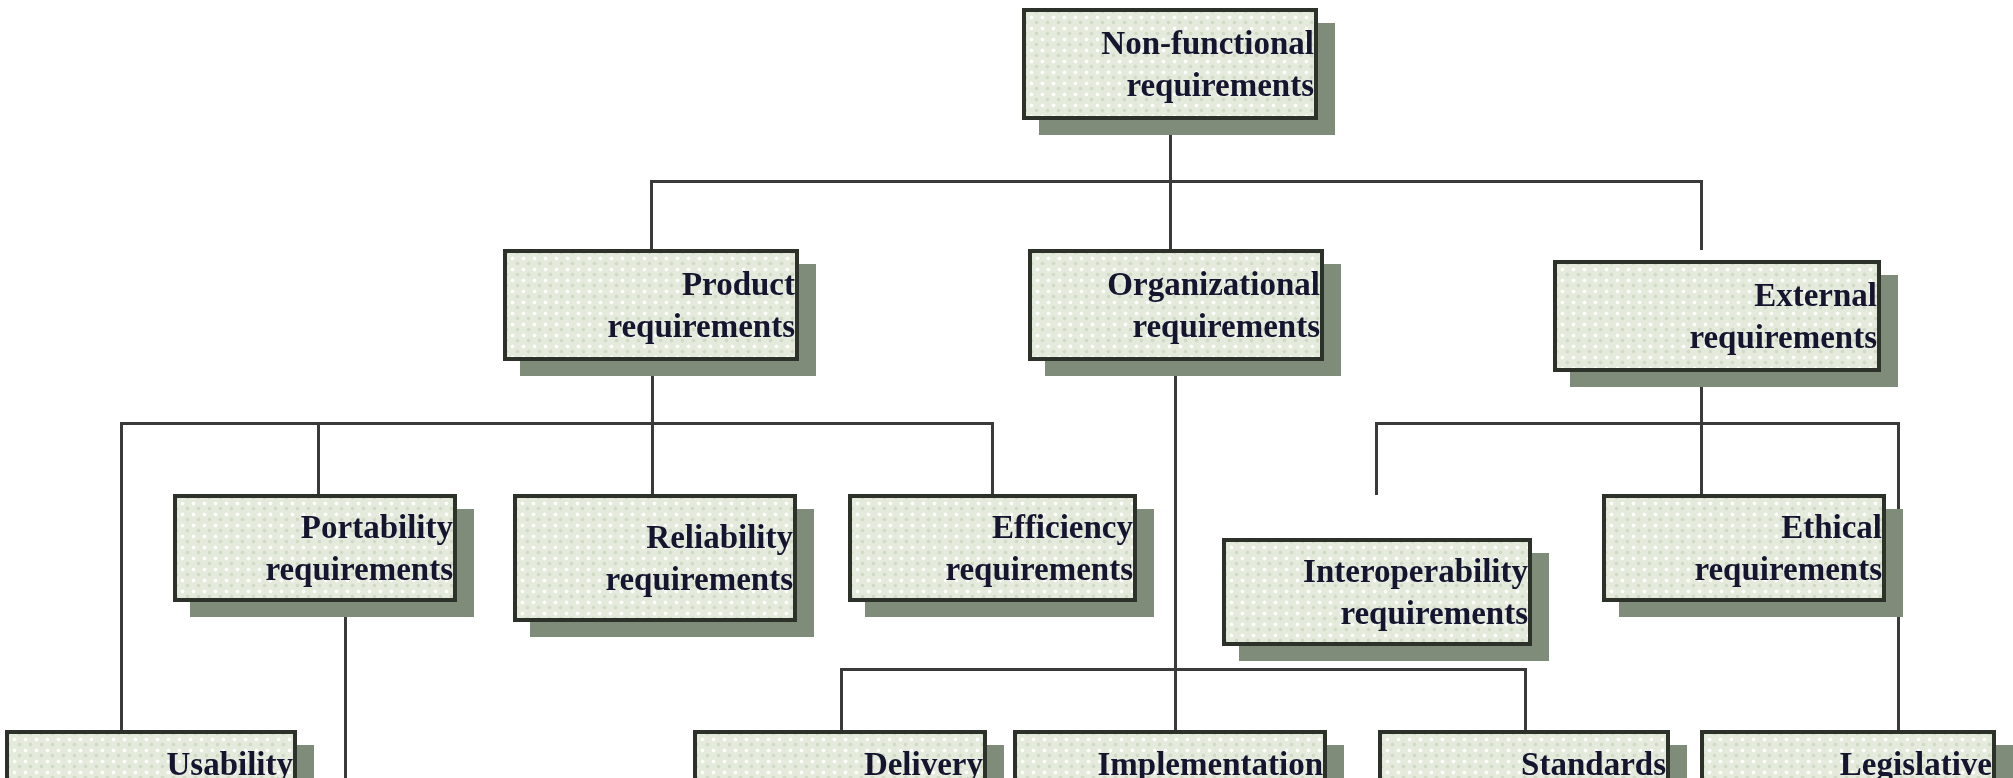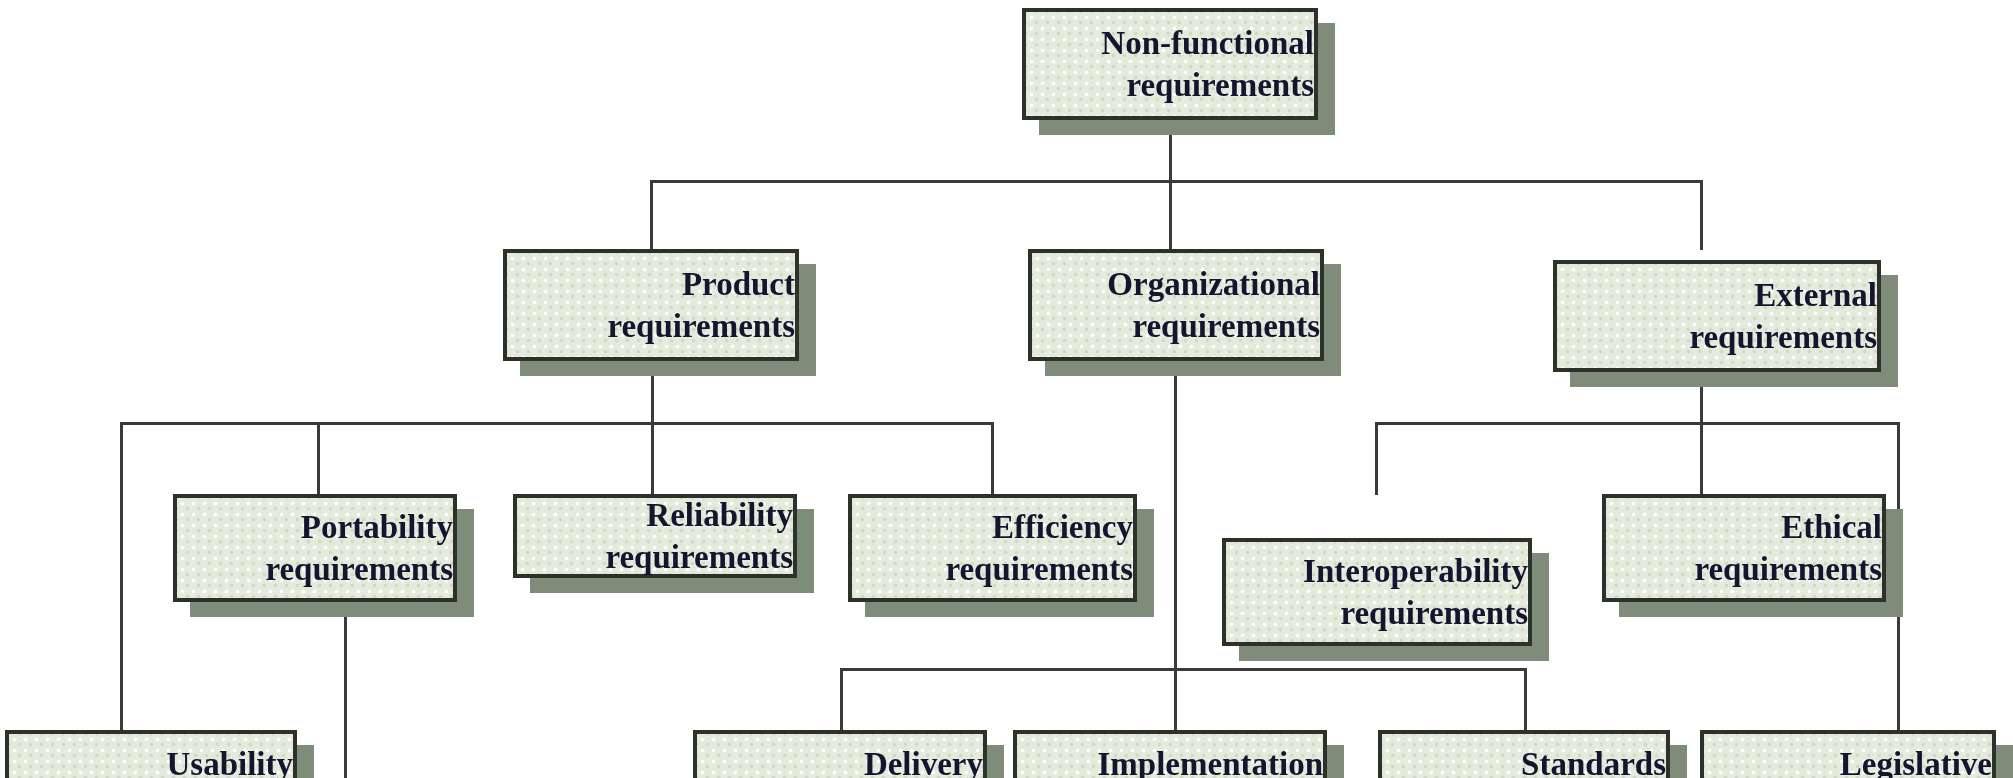--- a/index.html
+++ b/index.html
@@ -86,21 +86,21 @@
   <div class="node" style="left:1553px;top:260px;width:328px;height:112px;">
     <span>External</span>
     <span>requirements</span>
   </div>
 
   <div class="node" style="left:173px;top:494px;width:284px;height:108px;">
     <span>Portability</span>
     <span>requirements</span>
   </div>
 
-  <div class="node" style="left:513px;top:494px;width:284px;height:84px;">
+  <div class="node" style="left:513px;top:494px;width:284px;height:128px;">
     <span>Reliability</span>
     <span>requirements</span>
   </div>
 
   <div class="node" style="left:848px;top:494px;width:289px;height:108px;">
     <span>Efficiency</span>
     <span>requirements</span>
   </div>
 
   <div class="node" style="left:1222px;top:494px;width:310px;height:108px;margin-top:44px;">

